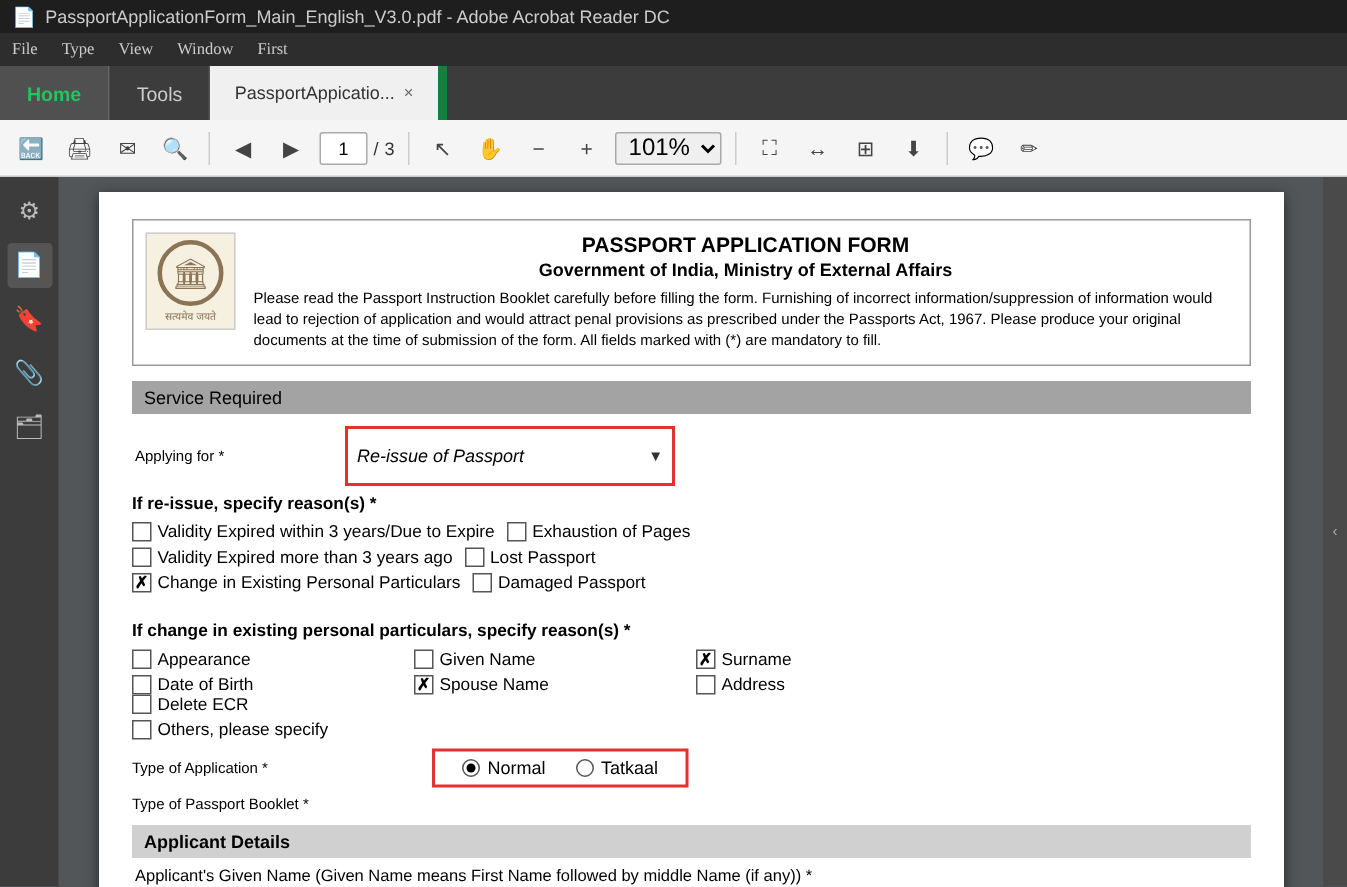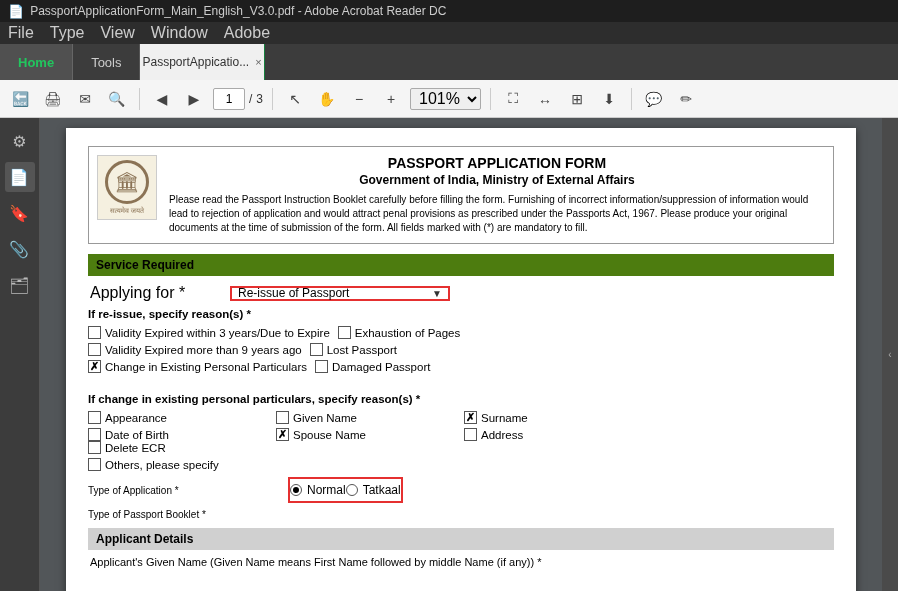--- a/index.html
+++ b/index.html
@@ -13,26 +13,27 @@
       padding: 2px 8px;
       display: flex;
       align-items: center;
       height: 22px;
     }
 
     
     .menu-bar {
       background: #2d2d2d;
       color: #ccc;
-      font-size: 16px;
+      font-size: 11px;
       padding: 2px 8px;
       display: flex;
       align-items: center;
       height: 22px;
       gap: 16px;
+      font-family: Liberation Serif, serif;
     }
 
     
     .tab-bar {
       background: #3c3c3c;
       display: flex;
       align-items: stretch;
       height: 36px;
       padding: 0;
     }
@@ -51,25 +52,25 @@
       color: #ccc;
       padding: 0 18px;
       display: flex;
       align-items: center;
       font-size: 13px;
       border-right: 1px solid #555;
     }
     .tab-document {
       background: #f0f0f0;
       color: #333;
-      padding: 0 2px;
-      display: flex;
-      align-items: center;
-      font-size: 12px;
-      border-right: 1px solid #15803d;
+      padding: 0 16px;
+      display: flex;
+      align-items: center;
+      font-size: 12px;
+      border-right: 6px solid #15803d;
       gap: 6px;
     }
     .tab-document .close-x {
       font-size: 11px;
       color: #666;
       cursor: pointer;
     }
 
     
     .toolbar {
@@ -221,48 +222,49 @@
       margin-bottom: 2px;
     }
     .emblem-text { font-size: 7px; color: #8B7355; text-align: center; }
     .header-text { flex: 1; }
     .header-title { text-align: center; font-weight: bold; font-size: 14px; margin-bottom: 2px; }
     .header-subtitle { text-align: center; font-weight: bold; font-size: 12px; margin-bottom: 6px; }
     .header-body { font-size: 10px; line-height: 1.4; color: #000; }
 
     
     .section-label {
-      background: #4d7c0f;
+      background: #a3a3a3;
       padding: 4px 8px;
-      font-weight: bold;
+      font-weight: normal;
       font-size: 12px;
       margin-bottom: 8px;
     }
 
     
     .form-row {
       display: flex;
       align-items: center;
       margin-bottom: 6px;
       padding: 0 2px;
     }
     .form-label {
-      font-size: 16px;
+      font-size: 10px;
       min-width: 140px;
     }
     .dropdown-field {
       border: 2px solid #e53030;
       background: #fff;
       padding: 2px 6px;
       font-size: 12px;
       min-width: 220px;
       display: flex;
       align-items: center;
       justify-content: space-between;
-      height: 15px;
+      height: 40px;
+      font-style: italic;
     }
     .dropdown-arrow { font-size: 10px; color: #333; }
 
     
     .checkbox-section { padding: 2px 0; }
     .cb-row {
       display: flex;
       align-items: center;
       gap: 0;
       margin-bottom: 4px;
@@ -296,22 +298,22 @@
       margin-bottom: 6px;
     }
     .type-app-label {
       font-size: 10px;
       min-width: 200px;
     }
     .radio-group {
       display: flex;
       align-items: center;
       border: 2px solid #e53030;
-      padding: 2px 0;
-      gap: 0;
+      padding: 2px 18px;
+      gap: 20px;
       height: 26px;
     }
     .radio-item {
       display: flex;
       align-items: center;
       gap: 5px;
       font-size: 12px;
     }
     .radio-btn {
       width: 12px;
@@ -366,21 +368,21 @@
 <div class="title-bar">
   <span style="margin-right:6px; font-size:13px;">📄</span>
   <span>PassportApplicationForm_Main_English_V3.0.pdf - Adobe Acrobat Reader DC</span>
 </div>
 
 <div class="menu-bar">
   <span style="cursor:pointer;">File</span>
   <span style="cursor:pointer;">Type</span>
   <span style="cursor:pointer;">View</span>
   <span style="cursor:pointer;">Window</span>
-  <span style="cursor:pointer;">Adobe</span>
+  <span style="cursor:pointer;">First</span>
 </div>
 
 <div class="tab-bar">
   <div class="tab-home">
     <span>Home</span>
   </div>
   <div class="tab-tools">
     <span>Tools</span>
   </div>
   <div class="tab-document">
@@ -470,21 +472,21 @@
           </div>
           <div class="cb-item">
             <div class="cb-box"></div>
             <span>Exhaustion of Pages</span>
           </div>
         </div>
 
         <div class="cb-row">
           <div class="cb-item">
             <div class="cb-box"></div>
-            <span>Validity Expired more than 9 years ago</span>
+            <span>Validity Expired more than 3 years ago</span>
           </div>
           <div class="cb-item">
             <div class="cb-box"></div>
             <span>Lost Passport</span>
           </div>
         </div>
 
         <div class="cb-row">
           <div class="cb-item">
             <div class="cb-box x-checked"></div>

